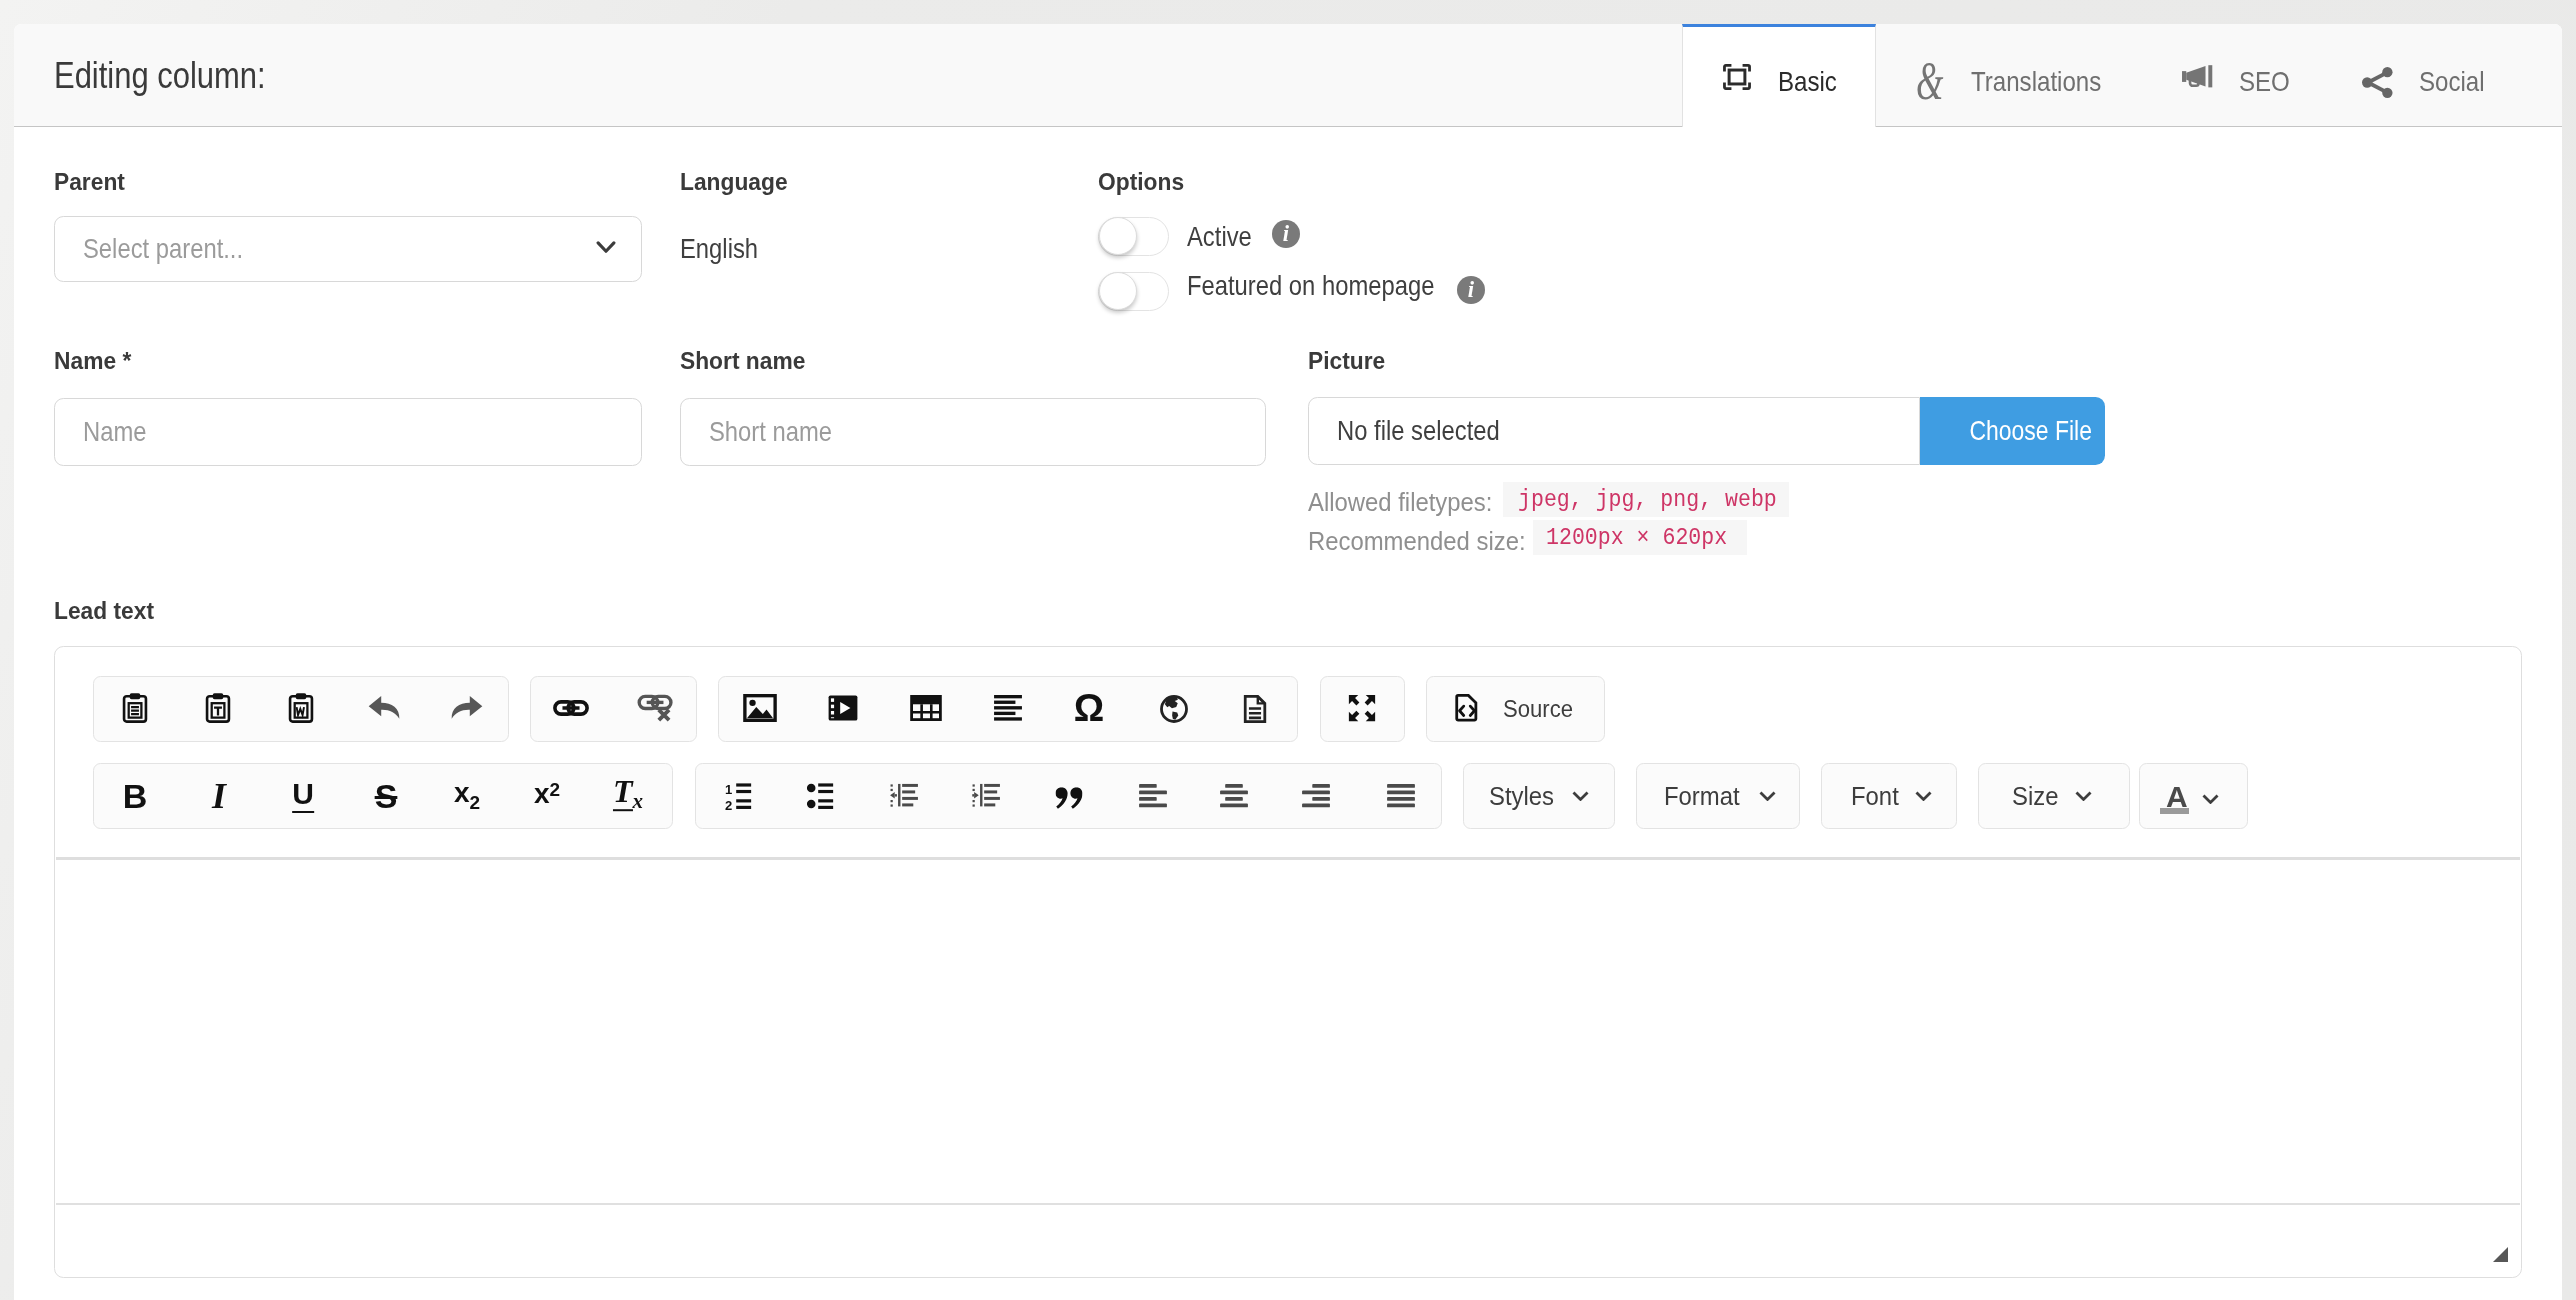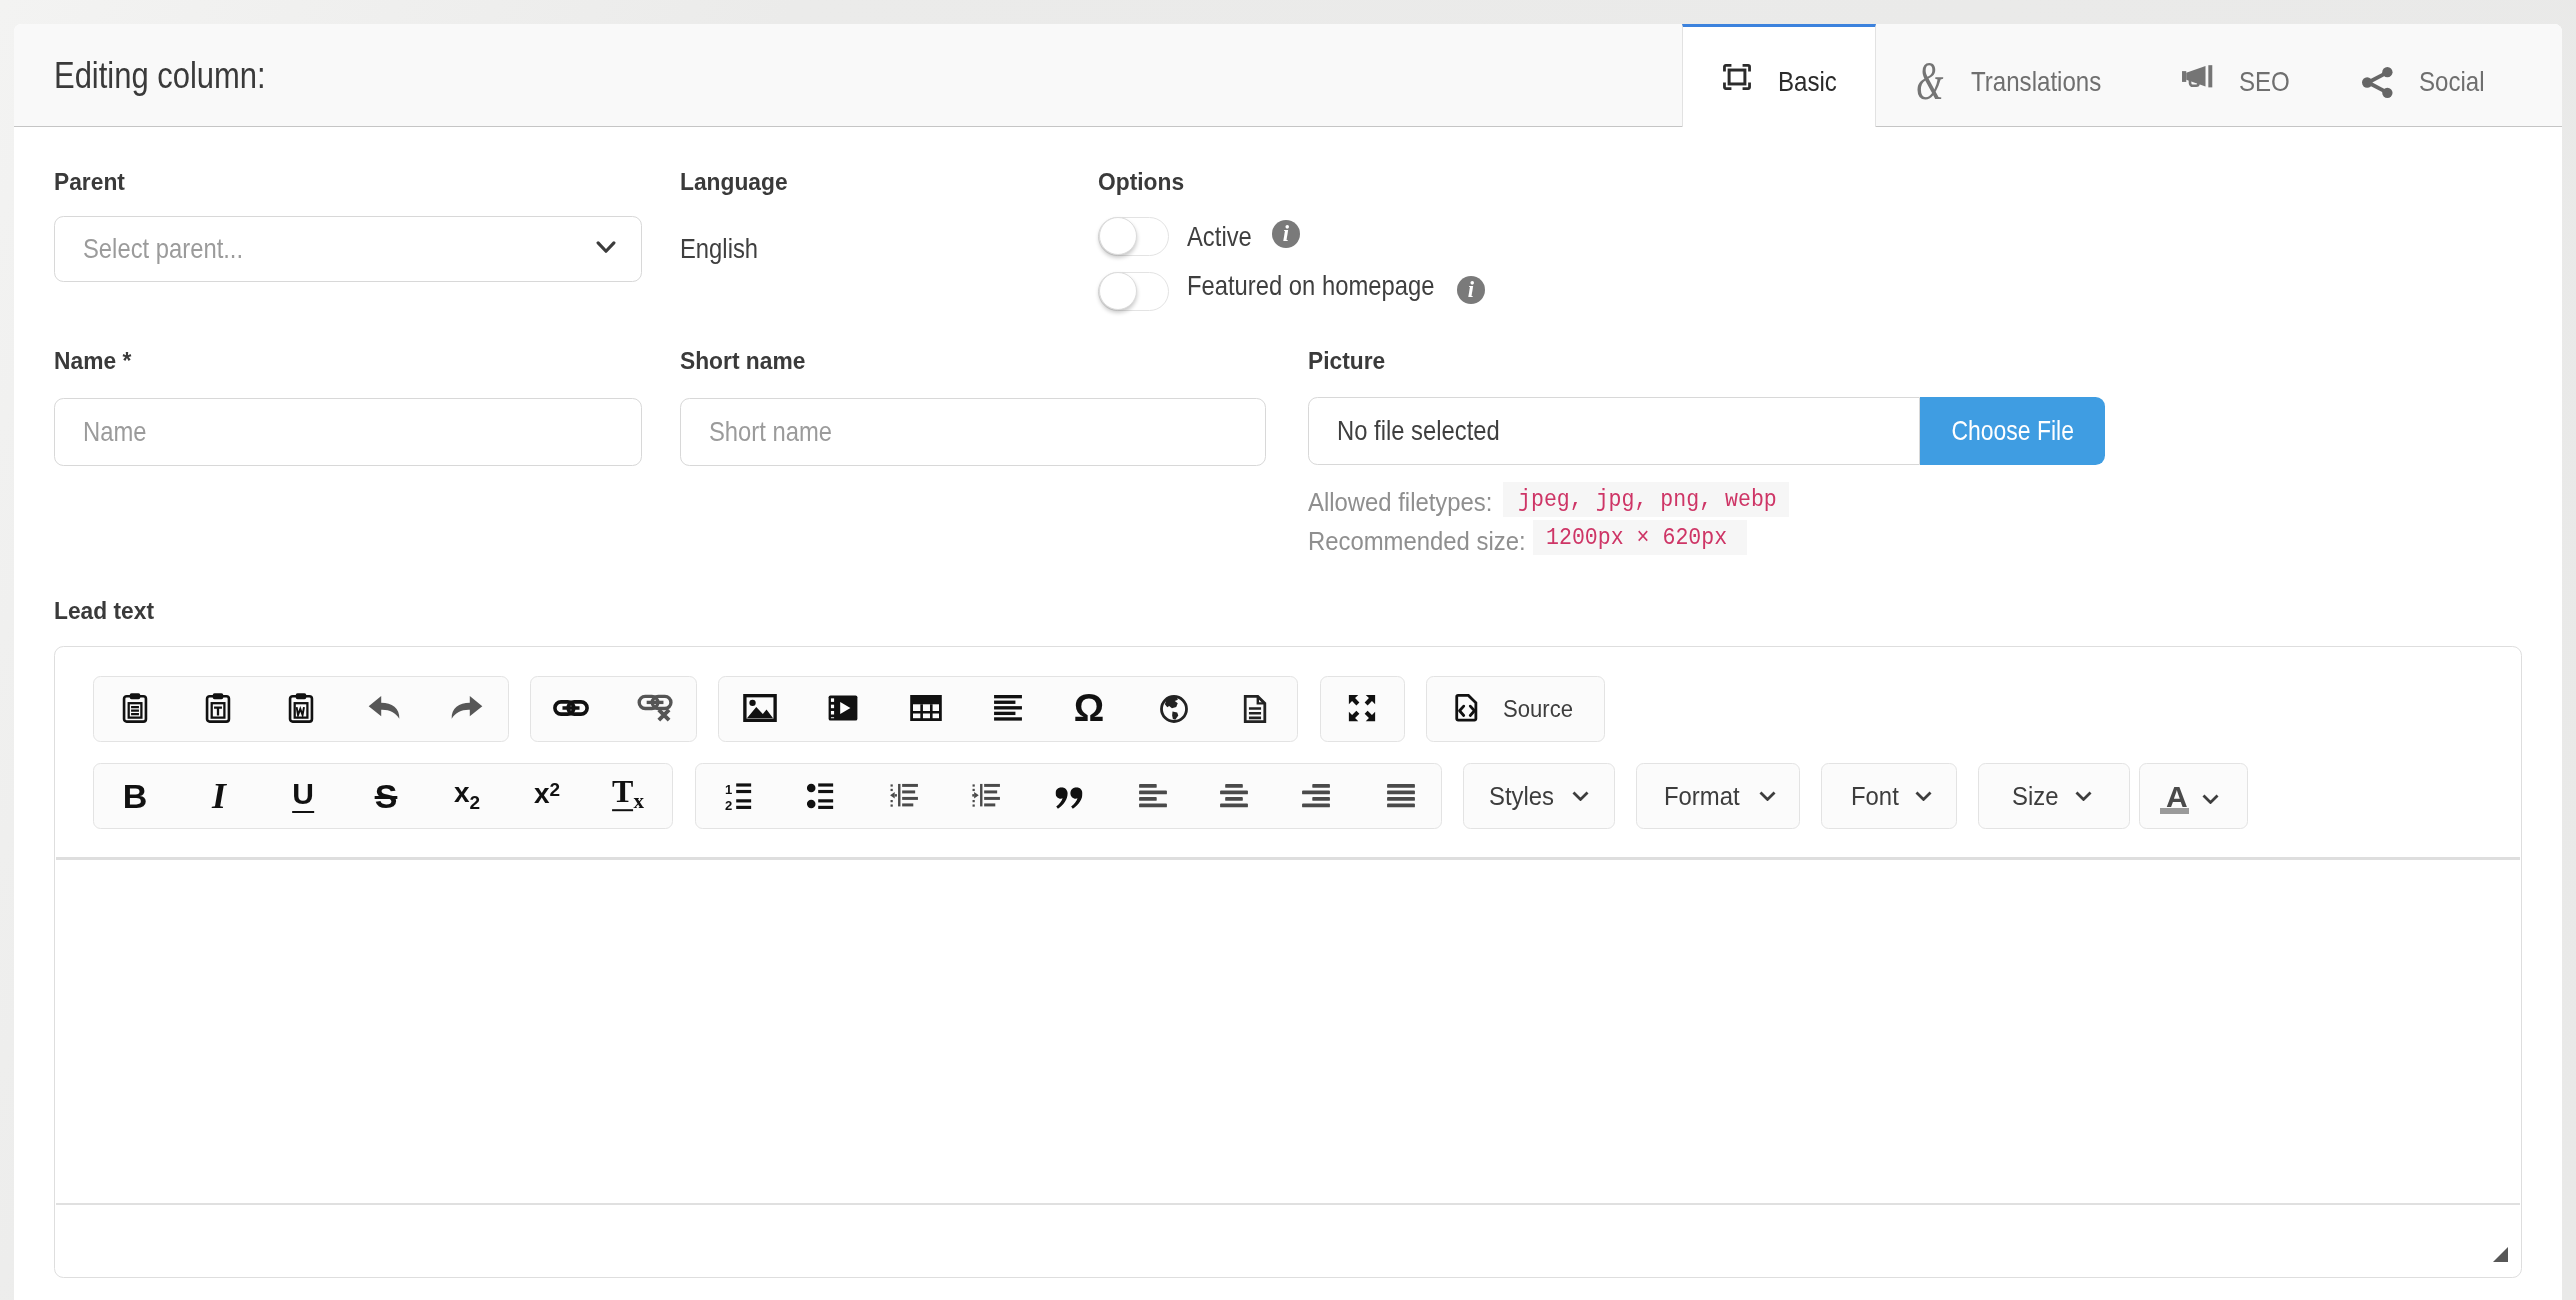--- a/index.html
+++ b/index.html
@@ -91,21 +91,21 @@
 <div class="info" style="left:1457px;top:276px">i</div>
 <div class="lbl" style="left:54px;top:349px">Name *</div>
 <div class="lbl" style="left:680px;top:349px">Short name</div>
 <div class="lbl" style="left:1308px;top:349px">Picture</div>
 <div class="inp" style="left:54px;top:398px;width:588px"></div>
 <div class="ph" style="left:83px;top:418px">Name</div>
 <div class="inp" style="left:680px;top:398px;width:586px"></div>
 <div class="ph" style="left:709px;top:418px">Short name</div>
 <div class="inp" style="left:1308px;top:397px;width:612px;border-radius:9.4px 0 0 9.4px"></div>
 <div class="txt30" style="left:1337px;top:417px">No file selected</div>
-<div style="position:absolute;left:1920px;top:397px;width:185px;height:68px;background:#3f9de2;border-radius:0 9.4px 9.4px 0;color:#fff;font-size:28px;line-height:68px;text-align:center"><span style="display:inline-block;transform:scaleX(0.82)">Choose File</span></div>
+<div style="position:absolute;left:1920px;top:397px;width:185px;height:68px;background:#3f9de2;border-radius:0 9.4px 9.4px 0;color:#fff;font-size:28px;line-height:68px;text-align:right"><span style="display:inline-block;transform:scaleX(0.82)">Choose File</span></div>
 <div class="grey27" style="left:1308px;top:490px">Allowed filetypes:</div>
 <div class="chip" style="left:1503px;top:482px;width:286px;padding-left:15px"><span class="chiptxt">jpeg, jpg, png, webp</span></div>
 <div class="grey27" style="left:1308px;top:529px">Recommended size:</div>
 <div class="chip" style="left:1533px;top:520px;width:214px;padding-left:13px"><span class="chiptxt">1200px × 620px</span></div>
 <div class="lbl" style="left:54px;top:599px">Lead text</div>
 <div style="position:absolute;left:54px;top:646px;width:2468px;height:632px;border:1.9px solid #dedede;border-radius:9.4px;background:#fff"></div>
 <div style="position:absolute;left:56px;top:857px;width:2464px;height:2.8px;background:#dedede"></div>
 <div style="position:absolute;left:56px;top:1203px;width:2464px;height:1.9px;background:#e0e0e0"></div>
 <div style="position:absolute;left:2493px;top:1247px;width:0;height:0;border-left:15px solid transparent;border-bottom:15px solid #575757"></div>
 <div class="grp" style="left:93px;top:676px;width:416px"></div>
@@ -255,21 +255,21 @@
 </svg>
   </div>
 <div class="ddt" style="left:1503px;top:697px;font-size:23.5px">Source</div>
 
 <div class="ib" style="left:135px;top:796px;font-weight:bold;font-size:34px;line-height:34px;color:#111">B</div>
 <div class="ib" style="left:219px;top:796px;font-family:'Liberation Serif',serif;font-style:italic;font-weight:bold;font-size:36px;line-height:36px;color:#111">I</div>
 <div class="ib" style="left:303px;top:794px;font-weight:bold;font-size:30px;line-height:30px;color:#111"><span style="border-bottom:2.8px solid #111;padding-bottom:0.9px">U</span></div>
 <div class="ib" style="left:386px;top:796px;font-weight:bold;font-size:34px;line-height:34px;color:#111;text-decoration:line-through">S</div>
 <div class="ib" style="left:467px;top:798px;font-weight:bold;font-size:28px;line-height:28px;color:#111">x<span style="font-size:19px;vertical-align:-7.5px">2</span></div>
 <div class="ib" style="left:547px;top:792px;font-weight:bold;font-size:28px;line-height:28px;color:#111">x<span style="font-size:19px;vertical-align:7.5px">2</span></div>
-<div class="ib" style="left:628px;top:796px;font-family:'Liberation Serif',serif;font-weight:bold;font-size:32px;line-height:32px;color:#111"><span style="border-bottom:2.8px solid #111">T</span><span style="font-size:21px;vertical-align:-5.6px">x</span></div>
+<div class="ib" style="left:628px;top:796px;font-family:'Liberation Serif',serif;font-style:italic;font-weight:bold;font-size:32px;line-height:32px;color:#111"><span style="border-bottom:2.8px solid #111">T</span><span style="font-size:21px;vertical-align:-5.6px">x</span></div>
 <div class="ib" style="left:739px;top:796px">
     <svg width="28" height="30" viewBox="0 0 30 32">
 <g fill="#111">
         <rect x="12" y="2.5" width="16" height="3.4"></rect>
         <rect x="12" y="9.5" width="16" height="3.4"></rect>
         <rect x="12" y="19.5" width="16" height="3.4"></rect>
         <rect x="12" y="26.5" width="16" height="3.4"></rect>
       </g>
 <text x="0" y="13.5" font-family="Liberation Sans" font-size="14" font-weight="bold" fill="#111">1</text>
 <text x="0" y="30.5" font-family="Liberation Sans" font-size="14" font-weight="bold" fill="#111">2</text>

